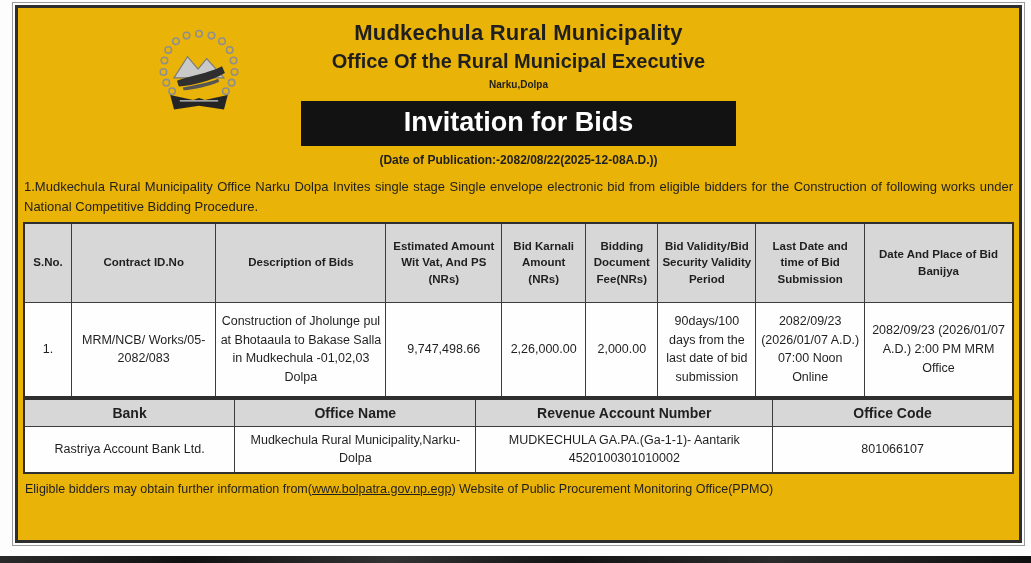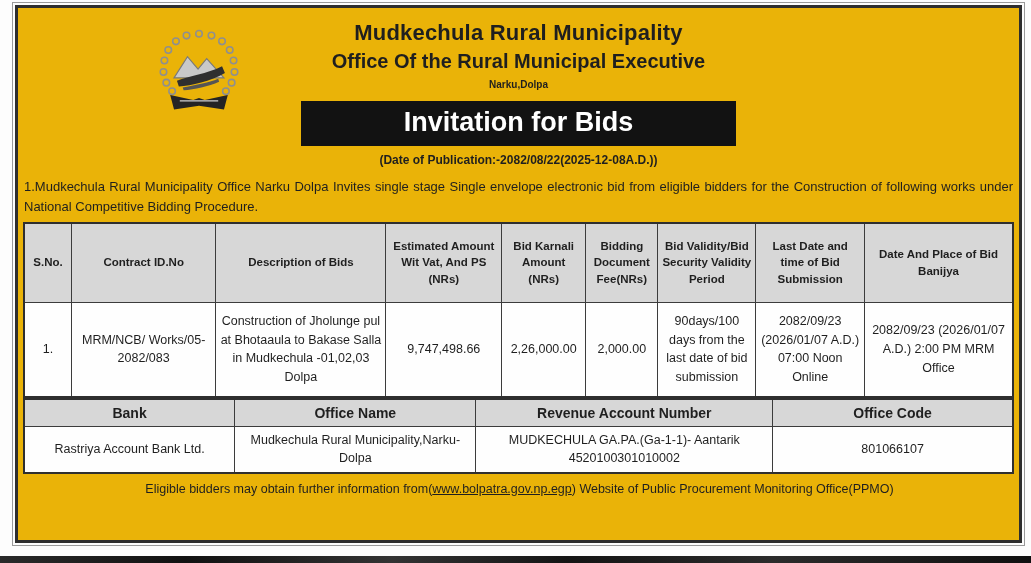--- a/index.html
+++ b/index.html
@@ -92,21 +92,20 @@
   .section-label {
     font-size: 13px;
     margin: 6px 0 4px 1px;
   }
   .account-table th { height: 28px; font-size: 14px; }
   .account-table td { height: 46px; }
   
   .footer-line {
     font-size: 12.5px;
     margin: 8px 0 10px 2px;
-    text-align: center;
   }
   .footer-link {
     text-decoration: underline;
     color: #1f1f1f;
   }
 </style>
 </head>
 <body>
 
 <div class="photo-frame">

